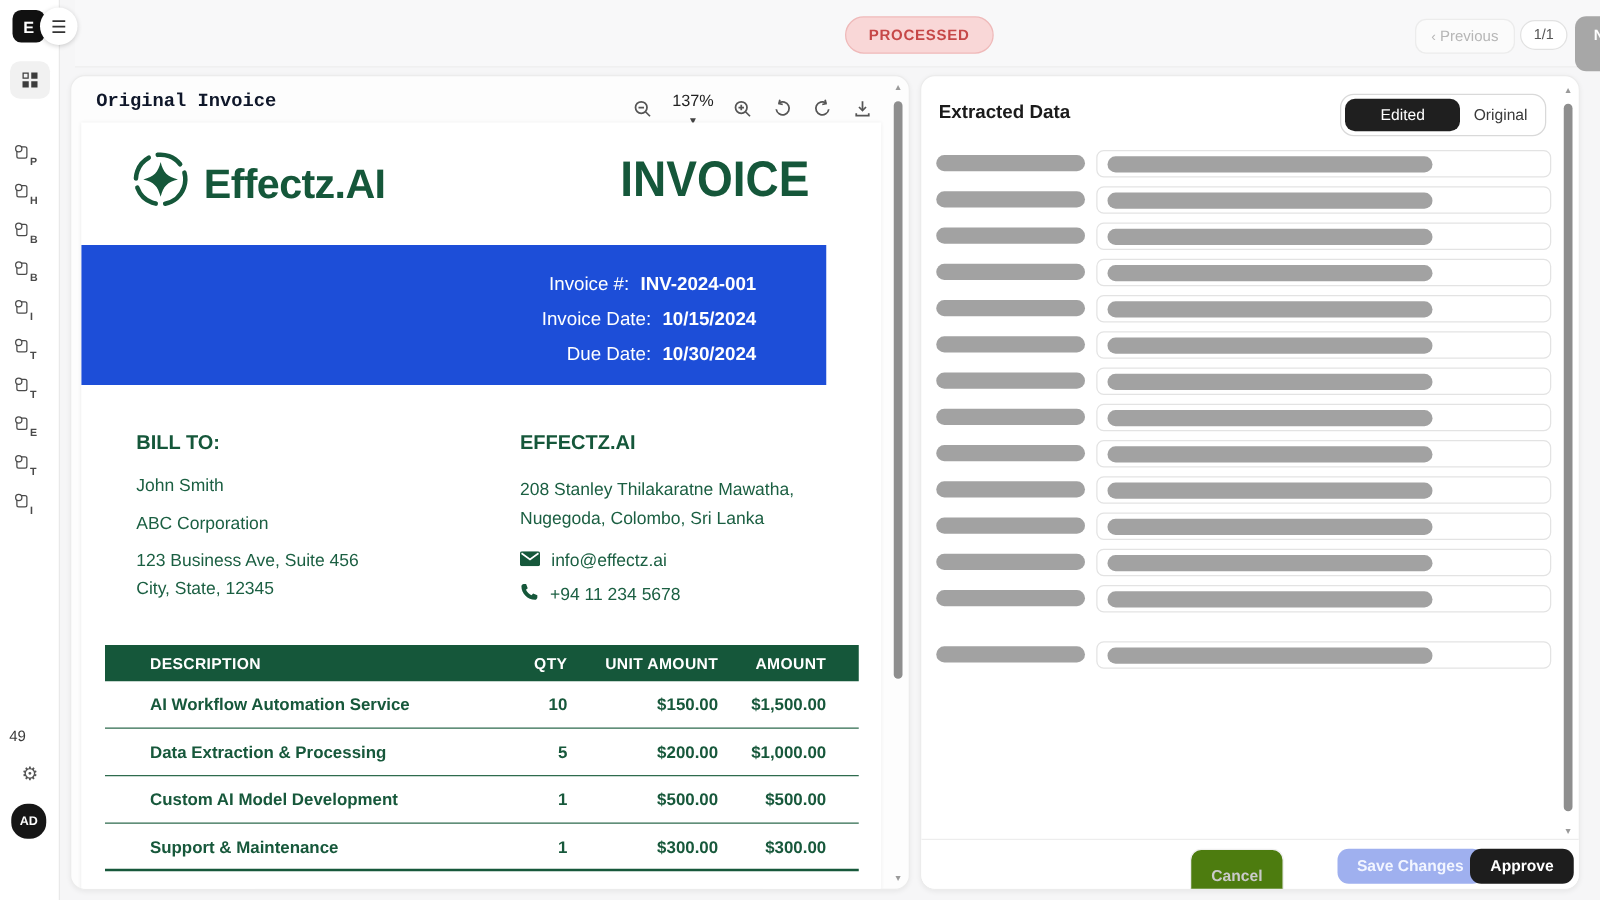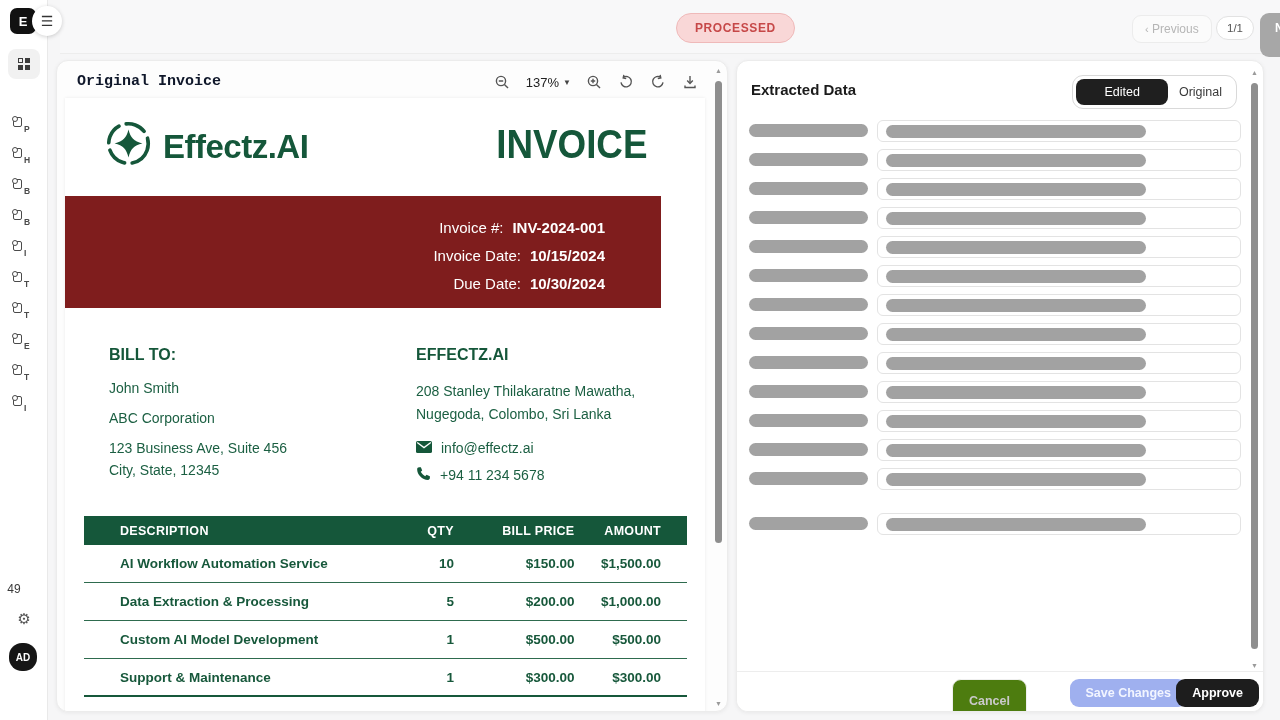--- a/index.html
+++ b/index.html
@@ -59,34 +59,34 @@
   .inv-card { position:absolute; left:56px; top:60px; width:672px; height:652px;
     background:#fdfdfd; border:1px solid #ececec; border-radius:12px;
     box-shadow:0 1px 4px rgba(0,0,0,.06); overflow:hidden; }
   .inv-head-title { position:absolute; left:20px; top:12px; font-size:15px;
     font-weight:bold; color:#0f172a;font-family:Liberation Mono, monospace; }
   .inv-toolbar { position:absolute; right:28px; top:12px; display:flex;
     align-items:center; gap:14px; }
   .tool-btn { width:18px; height:18px; display:flex; align-items:center;
     justify-content:center; cursor:pointer; }
   .zoom-level { display:flex; align-items:center; gap:4px; font-size:13px;
-    color:#222; cursor:pointer; }
+    color:#222; cursor:pointer;flex-direction:column; }
   .zoom-caret { font-size:8px; color:#444; }
 
   .doc { position:absolute; left:8px; top:37px; width:640px; height:615px;
     background:#fff; box-shadow:0 0 3px rgba(0,0,0,.08); overflow:hidden; }
   .doc-brand-row { position:absolute; left:0; top:14px; width:640px; height:80px; }
   .brand-logo { position:absolute; left:40px; top:8px; }
   .brand-name { position:absolute; left:98px; top:16px; font-size:33px;
     font-weight:bold; color:#15573a; letter-spacing:-.5px; }
   .doc-title { position:absolute; right:58px; top:10px; font-size:40px;
     font-weight:800; color:#15573a; letter-spacing:0; transform:scaleX(.92);
     transform-origin:right; }
   .band { position:absolute; left:0; top:98px; width:596px; height:112px;
-    background:#7f1d1d; color:#fff; }
+    background:#1d4ed8; color:#fff; }
   .band-rows { position:absolute; right:56px; top:18px; text-align:right; }
   .band-row { display:flex; justify-content:flex-end; gap:9px; font-size:15px;
     line-height:28px; }
   .band-row .v { font-weight:bold; }
 
   .bill-wrap { position:absolute; left:0; top:240px; width:640px; }
   .bill-left { position:absolute; left:44px; top:8px; width:280px; }
   .bill-right { position:absolute; left:351px; top:8px; width:270px; }
   .sec-head { font-size:16px; font-weight:800; color:#15573a; margin-bottom:16px; }
   .bill-line { font-size:14px; color:#1b5f42; font-weight:500; margin-bottom:14px; }
@@ -326,21 +326,21 @@
           </span>
           <span>+94 11 234 5678</span>
         </div>
       </div>
     </div>
 
     <div class="inv-table">
       <div class="t-head" id="t-head">
           <span class="c-desc">DESCRIPTION</span>
           <span class="c-qty">QTY</span>
-          <span class="c-unit">BILL PRICE</span>
+          <span class="c-unit">UNIT AMOUNT</span>
           <span class="c-amt">AMOUNT</span>
         </div>
       <div id="t-body">
           <div class="t-row">
             <span class="c-desc">AI Workflow Automation Service</span>
             <span class="c-qty">10</span>
             <span class="c-unit">$150.00</span>
             <span class="c-amt">$1,500.00</span>
           </div>
           <div class="t-row">

